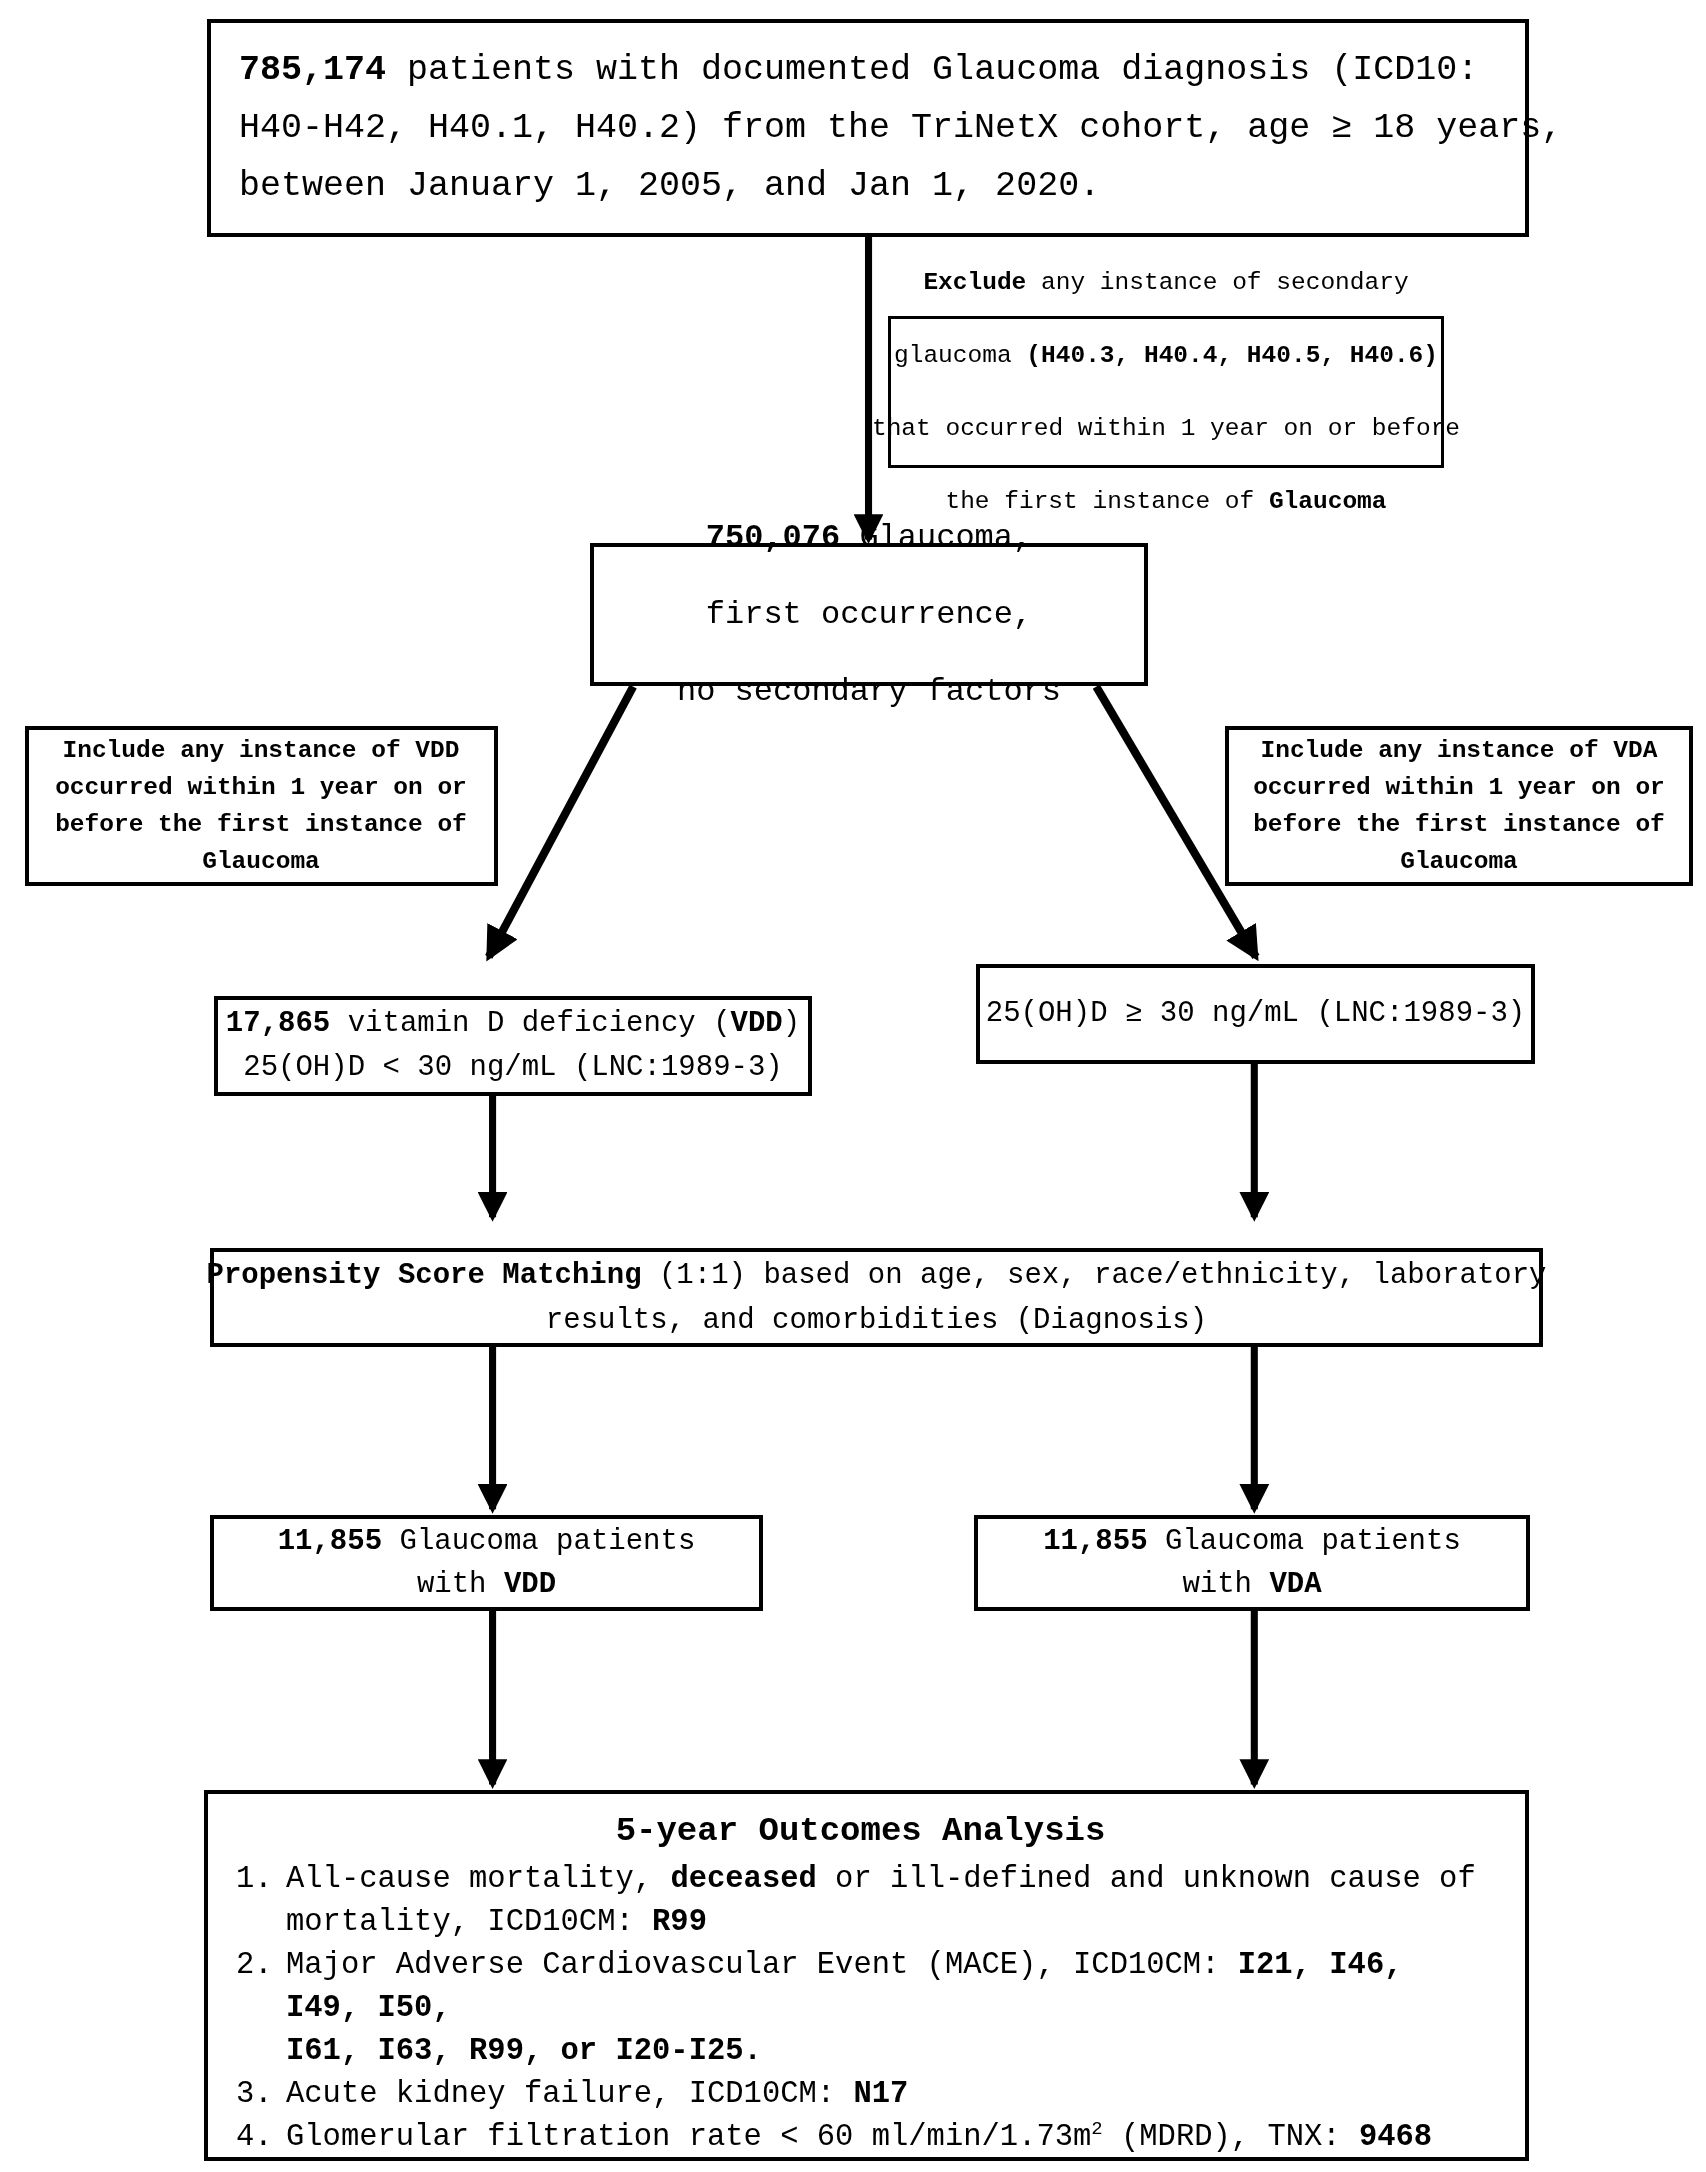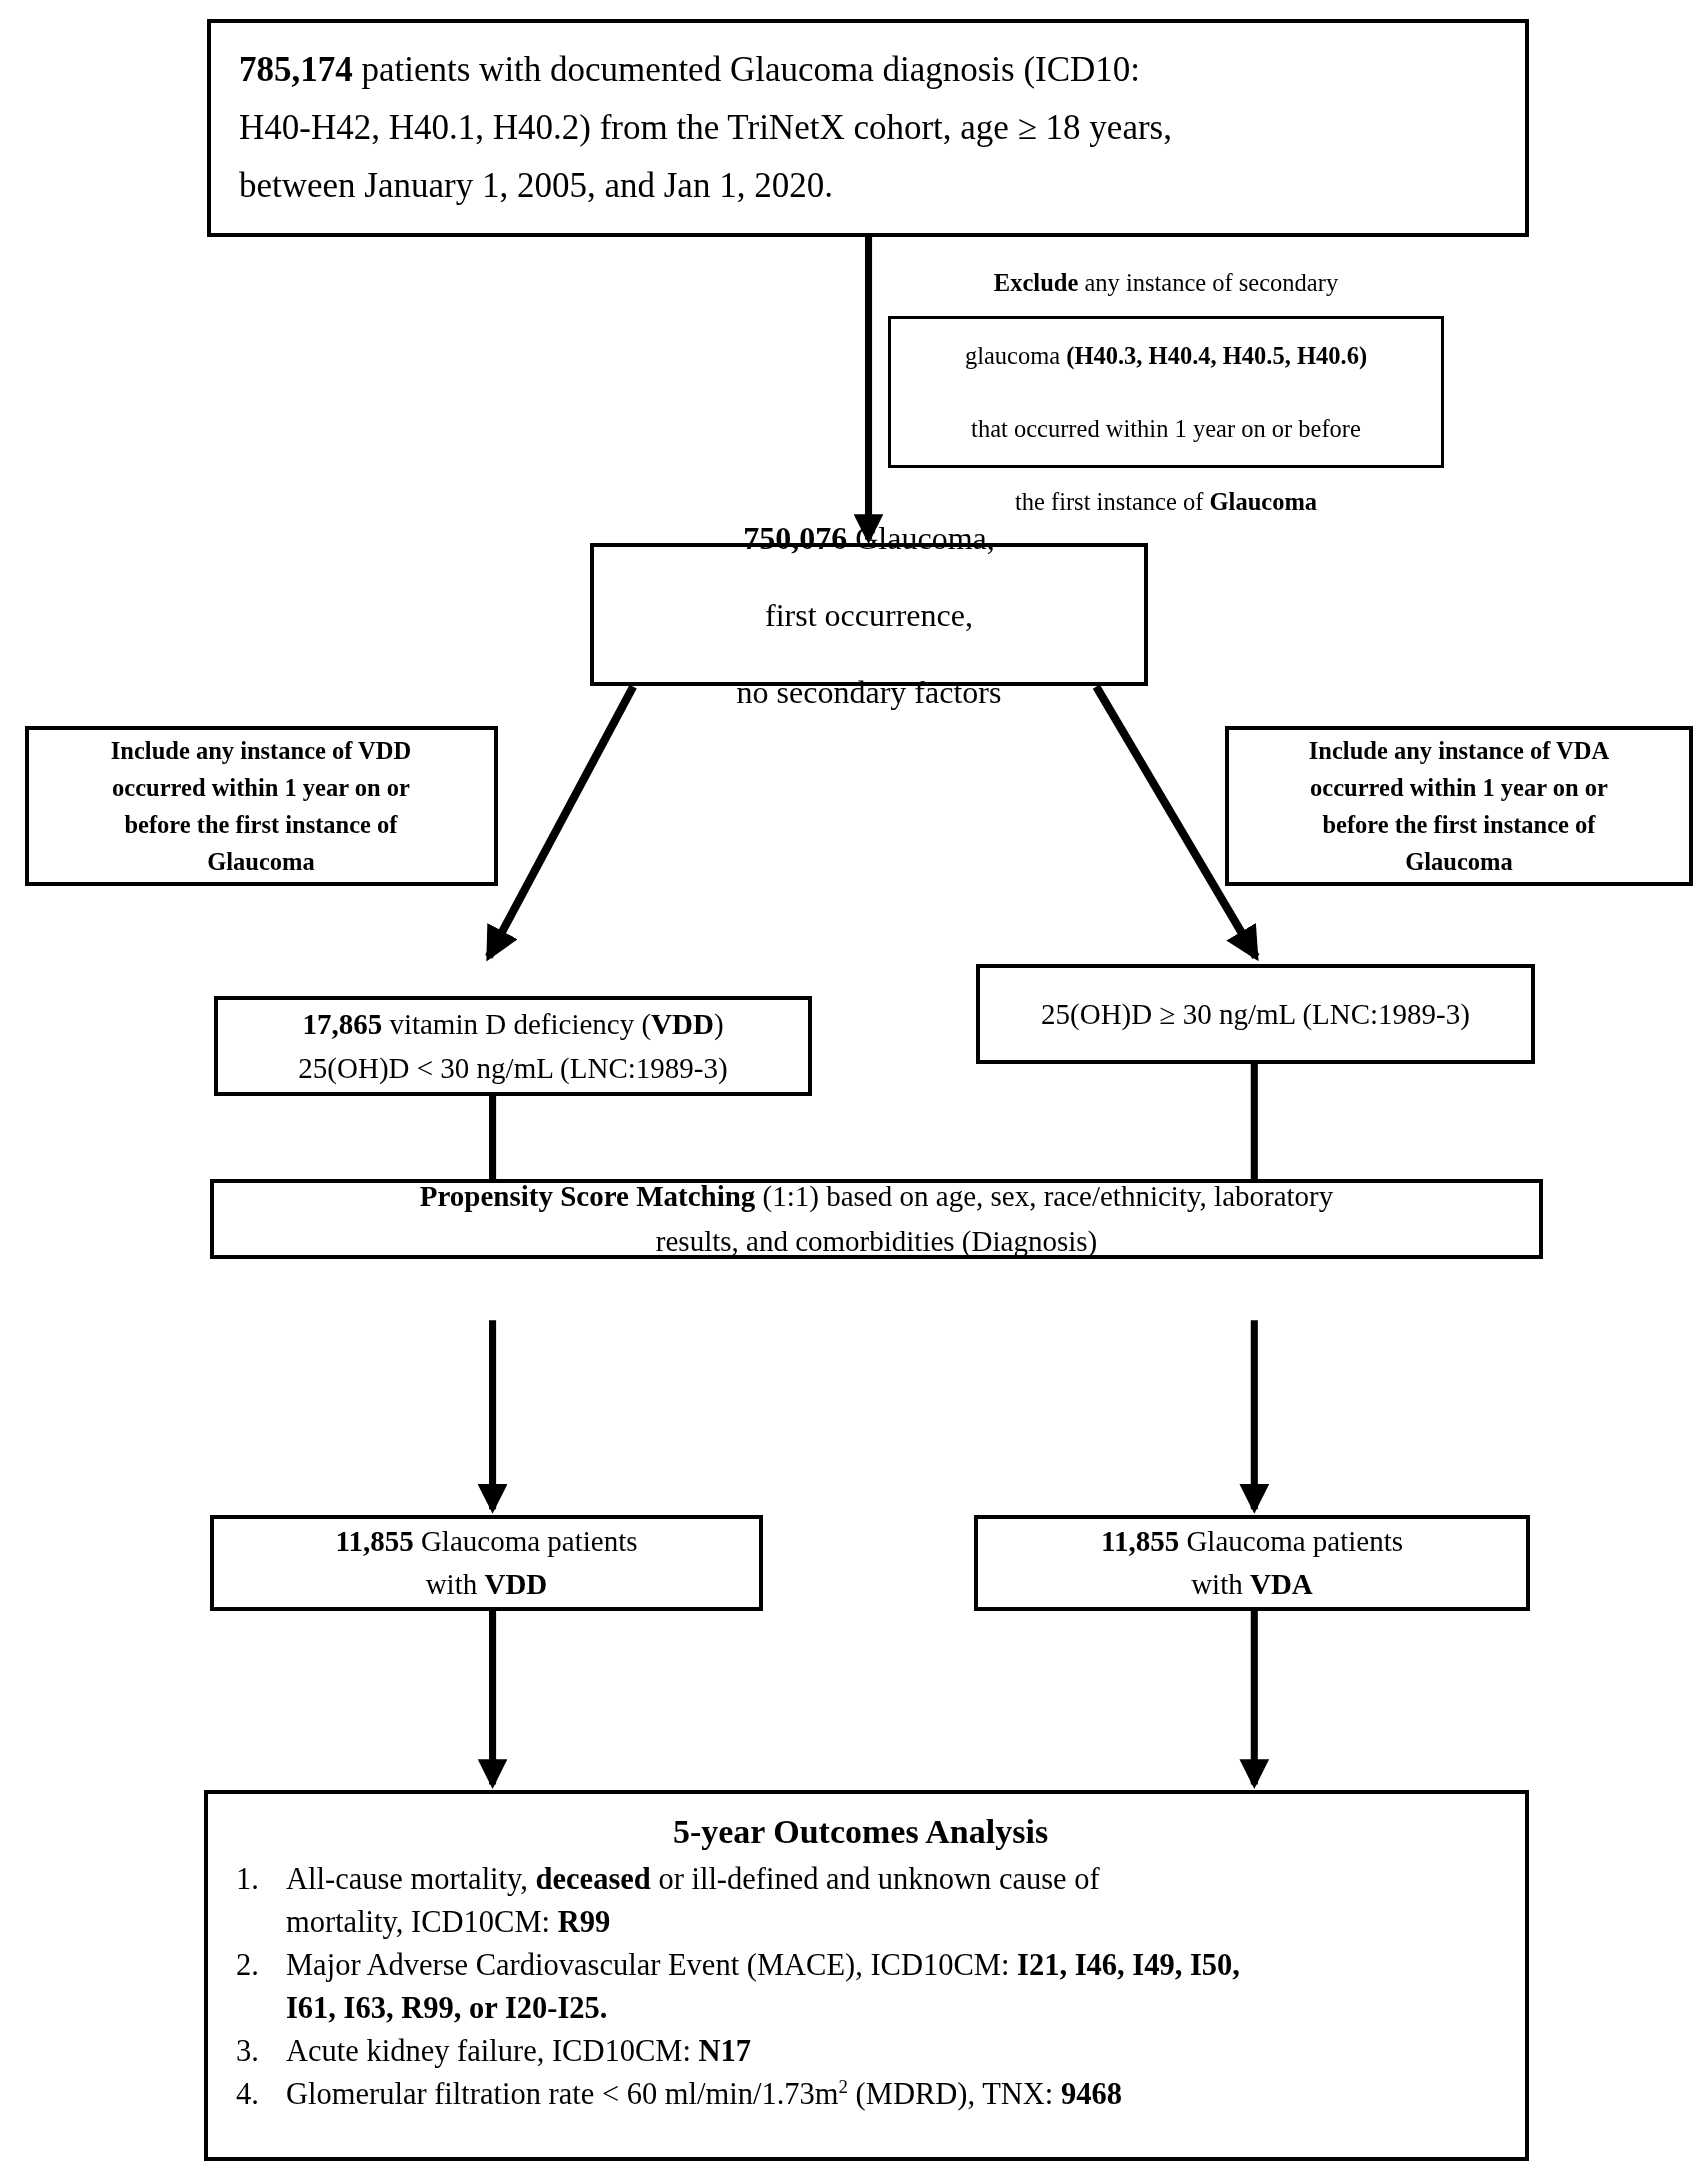--- a/index.html
+++ b/index.html
@@ -1,18 +1,18 @@
 <!DOCTYPE html>
 <html style="font-size:8.7px"><head>
 <meta charset="utf-8">
 <style>
   html,body { margin:0; padding:0; background:#ffffff; }
   .canvas {
     position:relative; width:1706px; height:2172px; background:#ffffff;
-    font-family:Liberation Serif, serif; color:#000000;
+    font-family:Liberation Mono, monospace; color:#000000;
   }
   .arrows { position:absolute; left:0; top:0; width:1706px; height:2172px; }
   .box {
     position:absolute; box-sizing:border-box; background:#ffffff;
     border:4.9px solid #000000; display:flex; flex-direction:column; justify-content:center;
   }
   .center { text-align:center; align-items:center; }
   .b { font-weight:bold; }
   .line { white-space:nowrap; }
 
@@ -23,21 +23,21 @@
   .glaucoma-box { left:590px; top:543px; width:558px; height:143px;
              font-size:32px; line-height:46px;gap:31px; }
   .include-vdd-box { left:24.5px; top:726px; width:473px; height:160px;
              border-width:4.4px; font-size:24.5px; line-height:37px; font-weight:bold; }
   .include-vda-box { left:1225px; top:726px; width:468px; height:160px;
              border-width:4.4px; font-size:24.5px; line-height:37px; font-weight:bold; }
   .vdd-box { left:214px; top:996px; width:598px; height:100px;
              border-width:4.4px; font-size:29px; line-height:44px; }
   .vda-box { left:976px; top:964px; width:559px; height:100px;
              border-width:4.4px; font-size:29px; line-height:44px; }
-  .psm-box { left:210px; top:1179px; width:1333px; height:80px;
+  .psm-box { left:210px; top:1248px; width:1333px; height:99px;
              font-size:29px; line-height:45px; }
   .matched-vdd-box { left:210px; top:1515px; width:553px; height:96px;
              font-size:29px; line-height:43px; }
   .matched-vda-box { left:974px; top:1515px; width:556px; height:96px;
              font-size:29px; line-height:43px; }
   .outcomes-box { left:204px; top:1790px; width:1325px; height:371px;
              border-width:4.4px; justify-content:flex-start;
              padding:14px 40px 11px 28px; font-size:30.5px; line-height:43px; }
   .outcomes-title { text-align:center; font-size:34px; font-weight:bold;
              line-height:47px; margin-bottom:3.3px; }

